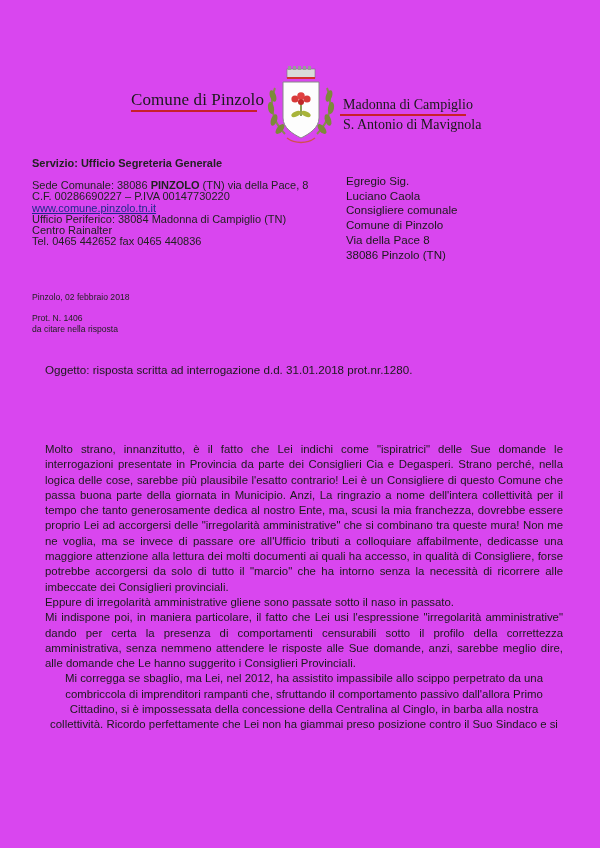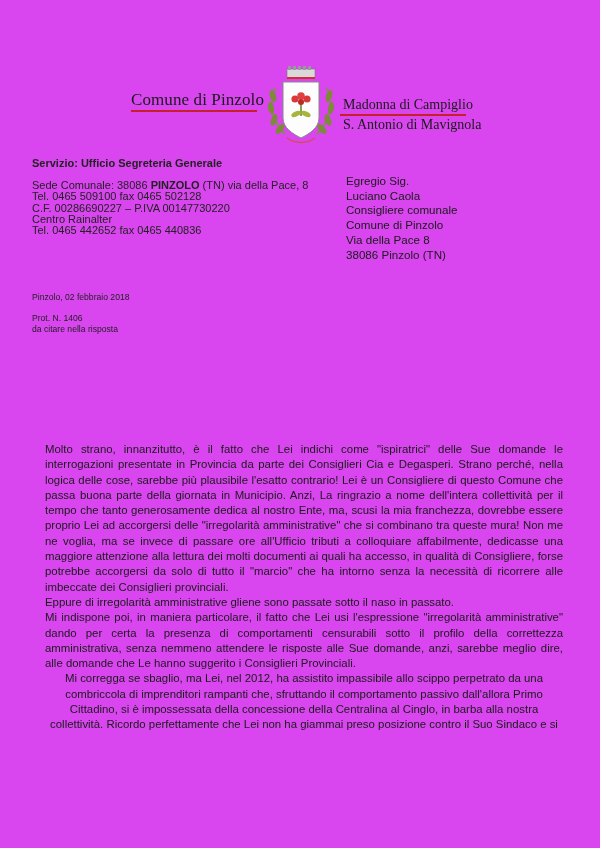--- a/index.html
+++ b/index.html
@@ -77,41 +77,43 @@
     <path d="M24 72 C32 78 44 78 52 72" fill="none" stroke="#d05050" stroke-width="1.4"></path>
   </svg>
 
   <div class="hdr-right-1">Madonna di Campiglio</div>
   <div class="hdr-right-rule"></div>
   <div class="hdr-right-2">S. Antonio di Mavignola</div>
 
   <div class="sender">
     <div class="svc">Servizio: Ufficio Segreteria Generale</div>
     <div><span>Sede Comunale: 38086 </span><b>PINZOLO</b><span> (TN) via della Pace, 8</span></div>
-    <div>Tel. 0465 509100 fax 0465 502128</div>
     <div>C.F. 00286690227 – P.IVA 00147730220</div>
+    <div><a>www.comune.pinzolo.tn.it</a></div>
+    <div>Ufficio Periferico: 38084 Madonna di Campiglio (TN)</div>
     <div>Centro Rainalter</div>
     <div>Tel. 0465 442652 fax 0465 440836</div>
   </div>
 
   <div class="recipient">
     <div>Egregio Sig.</div>
     <div>Luciano Caola</div>
     <div>Consigliere comunale</div>
     <div>Comune di Pinzolo</div>
     <div>Via della Pace 8</div>
     <div>38086 Pinzolo (TN)</div>
   </div>
 
   <div class="date">Pinzolo, 02 febbraio 2018</div>
   <div class="prot">
     <div>Prot. N. 1406</div>
     <div>da citare nella risposta</div>
   </div>
 
+  <div class="subject">Oggetto: risposta scritta ad interrogazione d.d. 31.01.2018 prot.nr.1280.</div>
 
 
   <div class="body">
     <p>Molto strano, innanzitutto, è il fatto che Lei indichi come "ispiratrici" delle Sue domande le interrogazioni presentate in Provincia da parte dei Consiglieri Cia e Degasperi. Strano perché, nella logica delle cose, sarebbe più plausibile l'esatto contrario! Lei è un Consigliere di questo Comune che passa buona parte della giornata in Municipio. Anzi, La ringrazio a nome dell'intera collettività per il tempo che tanto generosamente dedica al nostro Ente, ma, scusi la mia franchezza, dovrebbe essere proprio Lei ad accorgersi delle "irregolarità amministrative" che si combinano tra queste mura! Non me ne voglia, ma se invece di passare ore all'Ufficio tributi a colloquiare affabilmente, dedicasse una maggiore attenzione alla lettura dei molti documenti ai quali ha accesso, in qualità di Consigliere, forse potrebbe accorgersi da solo di tutto il "marcio" che ha intorno senza la necessità di ricorrere alle imbeccate dei Consiglieri provinciali.</p>
     <p>Eppure di irregolarità amministrative gliene sono passate sotto il naso in passato.</p>
     <p>Mi indispone poi, in maniera particolare, il fatto che Lei usi l'espressione "irregolarità amministrative" dando per certa la presenza di comportamenti censurabili sotto il profilo della correttezza amministrativa, senza nemmeno attendere le risposte alle Sue domande, anzi, sarebbe meglio dire, alle domande che Le hanno suggerito i Consiglieri Provinciali.</p>
     <p class="last">Mi corregga se sbaglio, ma Lei, nel 2012, ha assistito impassibile allo scippo perpetrato da una combriccola di imprenditori rampanti che, sfruttando il comportamento passivo dall'allora Primo Cittadino,  si è impossessata della concessione della Centralina al Cinglo, in barba alla nostra collettività. Ricordo perfettamente che Lei non ha giammai preso posizione contro il Suo Sindaco e si</p>
   </div>
 
 </div>

